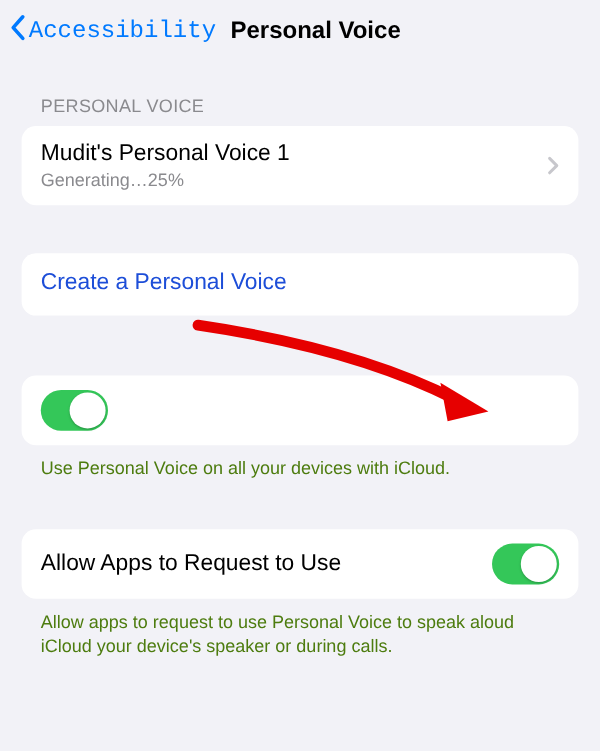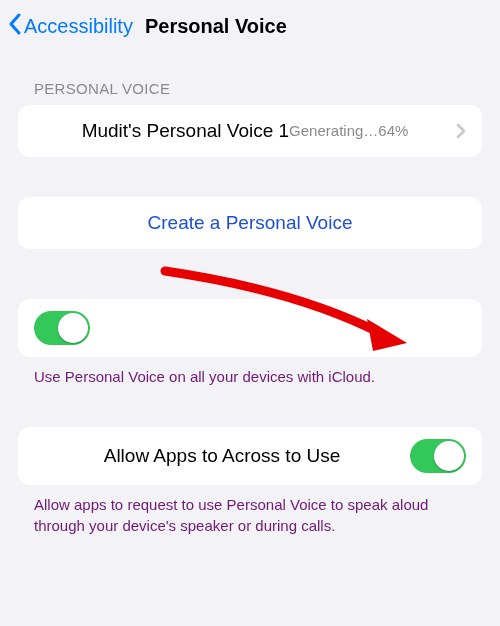--- a/index.html
+++ b/index.html
@@ -19,20 +19,21 @@
     padding: 0 8px;
     background: #f2f2f7;
   }
   .back {
     display: flex;
     align-items: center;
     color: #007aff;
     font-size: 20px;
     font-weight: 400;
     cursor: pointer;
+    font-family: Liberation Mono, monospace;
   }
   .back svg { margin-right: 2px; }
   .title {
     font-size: 20px;
     font-weight: 600;
     margin-left: 12px;
   }
   .section-header {
     font-size: 15px;
     color: #8a8a8e;
@@ -47,38 +48,38 @@
   }
   .row {
     display: flex;
     align-items: center;
     padding: 12px 16px;
     min-height: 52px;
   }
   .row-main {
     flex: 1;
     display: flex;
-    flex-direction: row;
+    flex-direction: column;
     justify-content: center;
   }
   .row-title {
     font-size: 19px;
     color: #000;
     line-height: 1.2;
   }
   .row-sub {
     font-size: 15px;
     color: #8a8a8e;
     margin-top: 2px;
   }
   .chevron svg { display: block; }
   .disabled-row .row-title { color: #1d4ed8; }
   .footer-note {
     font-size: 15px;
-    color: #701a75;
+    color: #4d7c0f;
     padding: 10px 34px 0 34px;
     line-height: 1.35;
   }
   .spacer-1 { height: 40px; }
   .spacer-2 { height: 50px; }
   .spacer-3 { height: 40px; }
   .toggle {
     position: relative;
     width: 56px;
     height: 34px;
@@ -116,21 +117,21 @@
   </div>
   <div class="title">Personal Voice</div>
 </div>
 
 <div class="section-header">PERSONAL VOICE</div>
 
 <div class="group">
   <div class="row">
     <div class="row-main">
       <div class="row-title">Mudit's Personal Voice 1</div>
-      <div class="row-sub">Generating…64%</div>
+      <div class="row-sub">Generating…25%</div>
     </div>
     <span class="chevron">
       <svg width="10" height="16" viewBox="0 0 10 16">
         <polyline points="2,2 8,8 2,14" fill="none" stroke="#c7c7cc" stroke-width="2.5" stroke-linecap="round" stroke-linejoin="round"></polyline>
       </svg>
     </span>
   </div>
 </div>
 
 <div class="spacer-1"></div>
@@ -152,28 +153,28 @@
     </div>
   </div>
 </div>
 <div class="footer-note">Use Personal Voice on all your devices with iCloud.</div>
 
 <div class="spacer-3"></div>
 
 <div class="group">
   <div class="row">
     <div class="row-main">
-      <div class="row-title">Allow Apps to Across to Use</div>
+      <div class="row-title">Allow Apps to Request to Use</div>
     </div>
     <div class="toggle">
       <div class="toggle-knob"></div>
     </div>
   </div>
 </div>
-<div class="footer-note">Allow apps to request to use Personal Voice to speak aloud through your device's speaker or during calls.</div>
+<div class="footer-note">Allow apps to request to use Personal Voice to speak aloud iCloud your device's speaker or during calls.</div>
 
 <svg class="arrow" style="left:155px; top:265px;" width="260" height="95" viewBox="0 0 260 95">
   <defs>
     <linearGradient id="rg" x1="0" y1="0" x2="1" y2="0">
       <stop offset="0%" stop-color="#e60000"></stop>
       <stop offset="100%" stop-color="#e60000"></stop>
     </linearGradient>
   </defs>
   <path d="M 10 6 Q 140 25 225 68" fill="none" stroke="#e60000" stroke-width="9" stroke-linecap="round"></path>
   <polygon points="252,78 212,54 218,86" fill="#e60000"></polygon>

